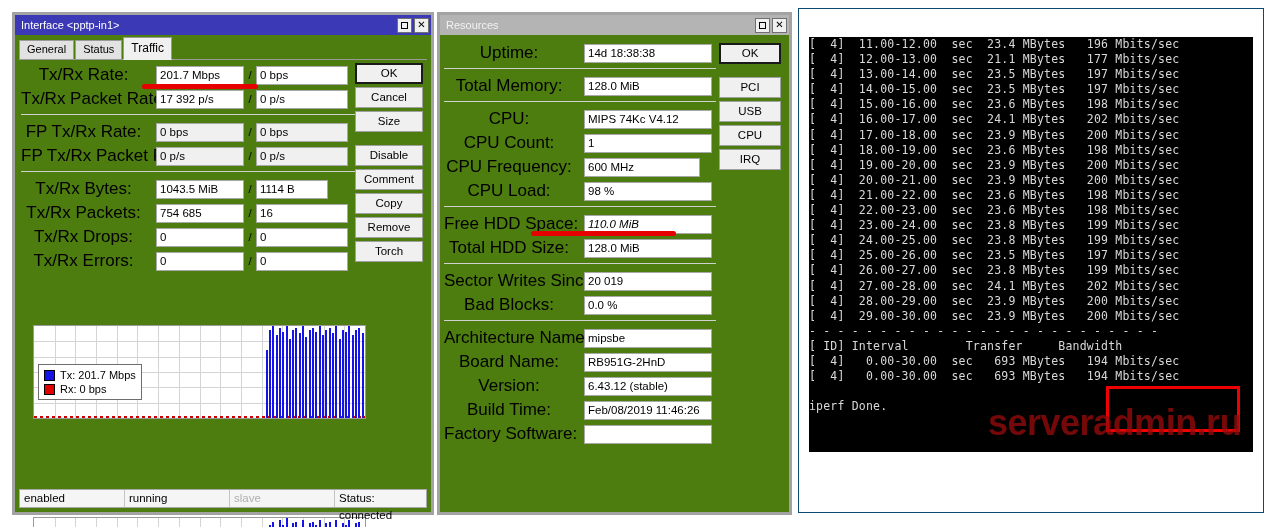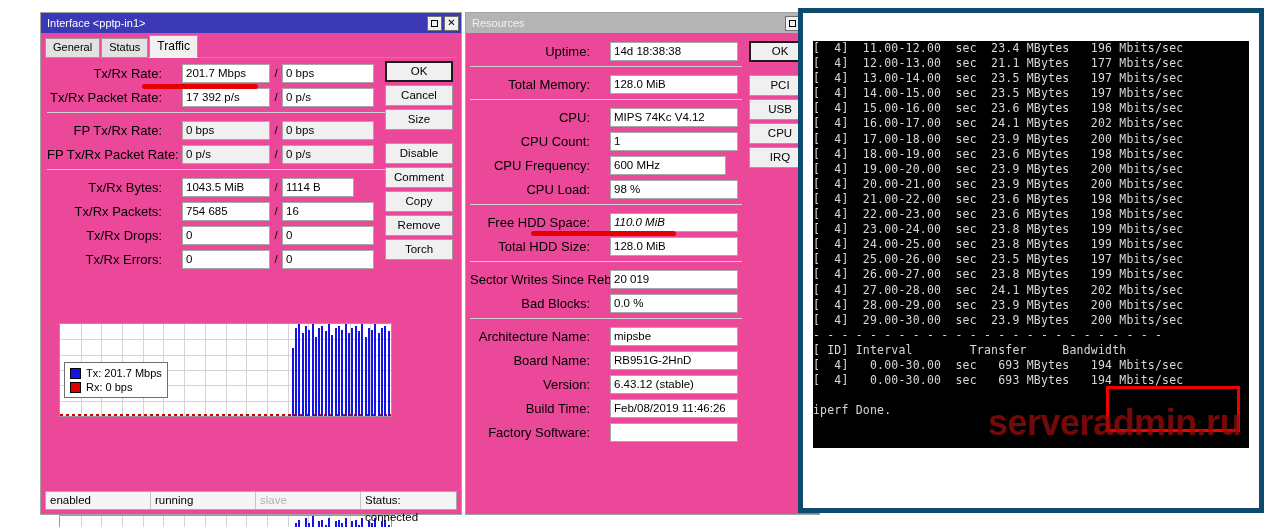--- a/index.html
+++ b/index.html
@@ -6,21 +6,21 @@
   html, body { margin:0; padding:0; }
   body {
     width:1271px; height:527px;
     background:#ffffff;
     font-family:"Liberation Sans", sans-serif;
     overflow:hidden;
     position:relative;
   }
 
   
-  .win { position:absolute; background:#ec4899; border:1px solid #a3a3a3;margin-left:28px; }
+  .win { position:absolute; background:#4d7c0f; border:3px solid #a3a3a3; }
   .titlebar {
     height:20px; display:flex; align-items:center;
     padding:0 2px 0 6px; color:#ffffff; font-size:11px;
     user-select:none;
   }
   .titlebar.active { background:#3b39b5; }
   .titlebar.inactive { background:#b4b4b4; color:#f2f2f2; }
   .title-text { flex:1; white-space:nowrap; overflow:hidden; }
   .tbtns { display:flex; gap:2px; }
   .tbtn {
@@ -40,21 +40,21 @@
   }
   .tab {
     font-size:11px; padding:2px 7px 3px; margin-right:1px;
     background:#e2e2e2; border:1px solid #9a9a9a; border-bottom:none;
     color:#000; line-height:13px;
   }
   .tab.active { background:#f0f0f0; padding:4px 7px 4px; font-size:12px; position:relative; top:1px; border-bottom:1px solid #f0f0f0; }
 
   
   .frow { display:flex; align-items:center; height:20px; margin-bottom:4px; }
-  .flabel { font-size:13px; text-align:right; padding-right:20px; color:#000; white-space:nowrap; }
+  .flabel { font-size:17px; text-align:center; padding-right:10px; color:#000; white-space:nowrap; }
   .fin {
     height:19px; border:1px solid #a8a8a8; background:#ffffff;
     font-size:11.5px; line-height:17px; padding:0 3px; color:#000;
     overflow:hidden; white-space:nowrap;
   }
   .fin.ro { background:#f0f0f0; }
   .slash { width:12px; text-align:center; font-size:11.5px; color:#000; }
   .sep { border-top:1px solid #d0d0d0; margin:5px 0 7px; }
 
   
@@ -83,21 +83,21 @@
   .sw.rx { background:#e10000; }
 
   
   .statusbar { position:absolute; left:4px; right:4px; bottom:4px; height:19px;
     display:flex; border:1px solid #a8a8a8; background:#f5f5f5; }
   .sb { font-size:11.5px; line-height:17px; padding:0 4px; border-right:1px solid #c4c4c4; color:#000; }
   .sb.dim { color:#b0b0b0; }
   .sb:last-child { border-right:none; }
 
   
-  #terminal-panel { position:absolute; background:#ffffff; border:5px solid #0c4a6e;text-decoration:underline; }
+  #terminal-panel { position:absolute; background:#ffffff; border:1px solid #0c4a6e;text-decoration:underline; }
   .term {
     position:absolute; background:#000000; color:#d8d8d8;
     font-family:"DejaVu Sans Mono", monospace; font-size:11.5px;
     line-height:15.1px; white-space:pre; overflow:hidden;
     letter-spacing:0.2px;
   }
   .term-line { height:15.1px; }
 
   
   .redline { position:absolute; height:5px; background:#e60000; border-radius:3px; }

